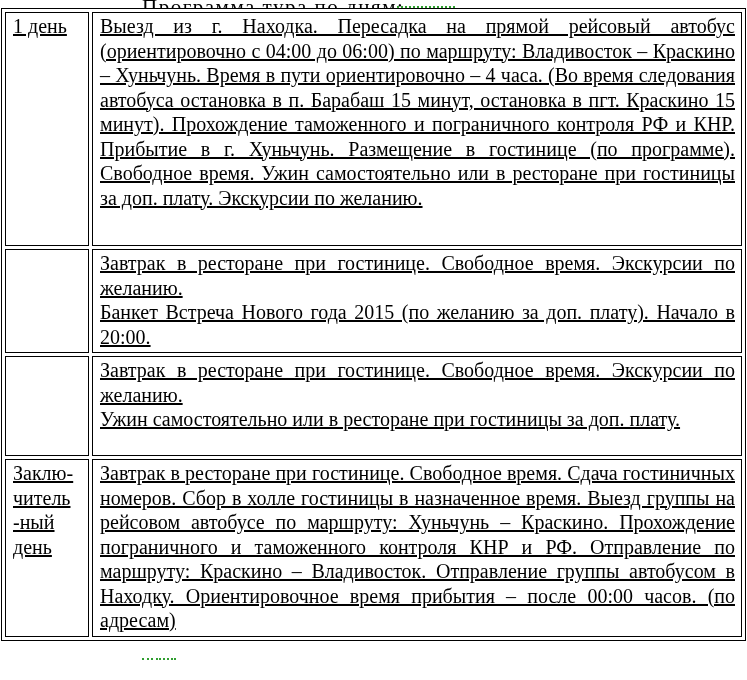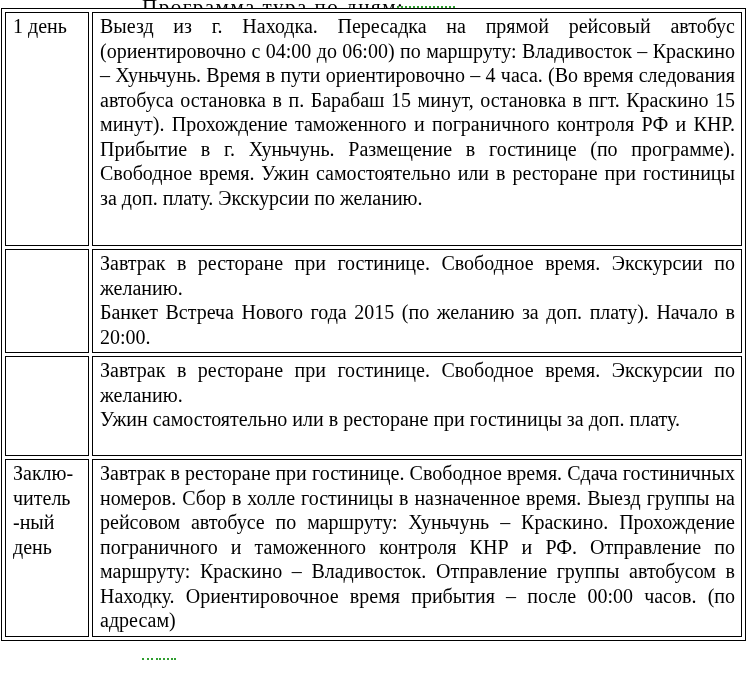--- a/index.html
+++ b/index.html
@@ -44,20 +44,21 @@
   table.itinerary {
     position: absolute;
     top: 8px;
     left: 1px;
     width: 745px;
     table-layout: fixed;
     border-collapse: separate;
     border-spacing: 3px;
     border: 1px solid #000000;
     background: #ffffff;
+    text-decoration: underline;
   }
   table.itinerary td {
     border: 1px solid #000000;
     vertical-align: top;
     padding: 1px 6px 3px 7px;
     font-size: 20px;
     line-height: 24.5px;
     white-space: pre-line;
     overflow: hidden;
   }

